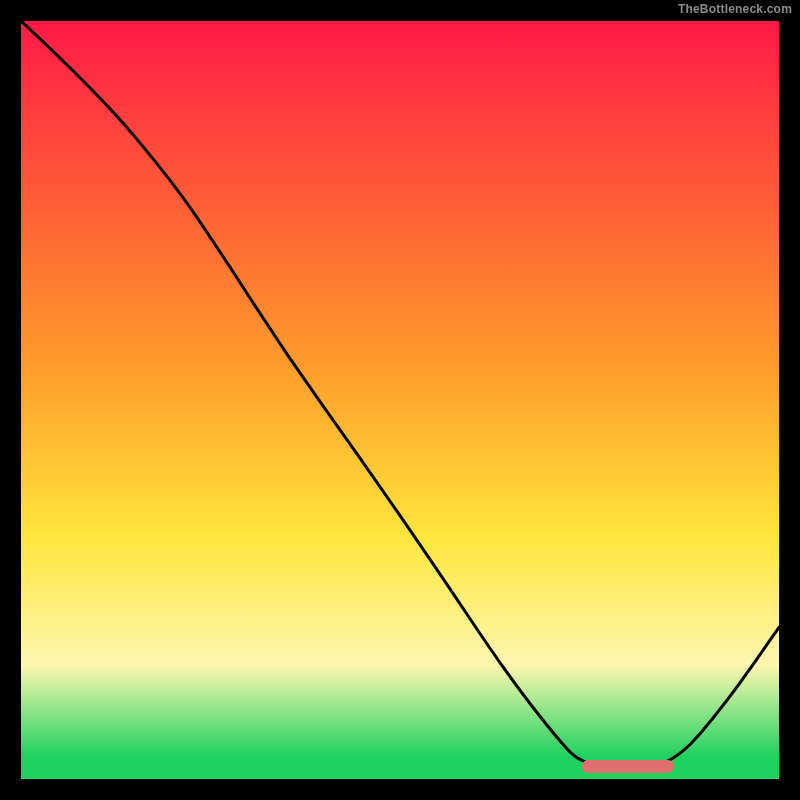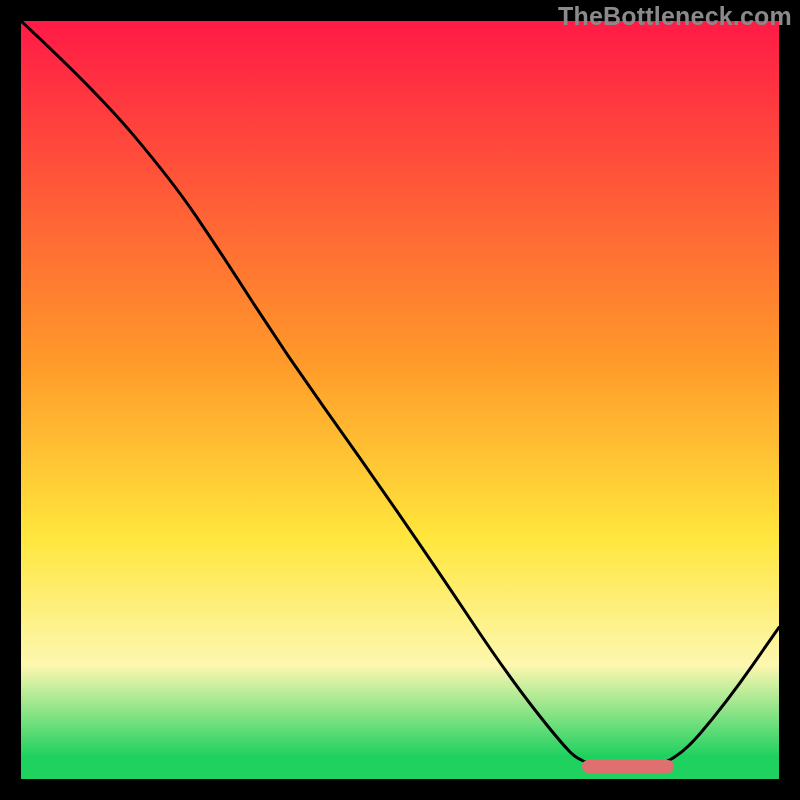--- a/index.html
+++ b/index.html
@@ -36,21 +36,21 @@
   .marker {
     position: absolute;
     background: #e07070;
     border-radius: 6px;
   }
   .watermark {
     position: absolute;
     top: 2px;
     right: 8px;
     font-family: Arial, Helvetica, sans-serif;
-    font-size: 25px;
+    font-size: 12px;
     font-weight: bold;
     color: #8a8a8a;
     letter-spacing: 0.2px;
     user-select: none;
   }
 </style>
 </head>
 <body>
 
 <div class="wrap">

